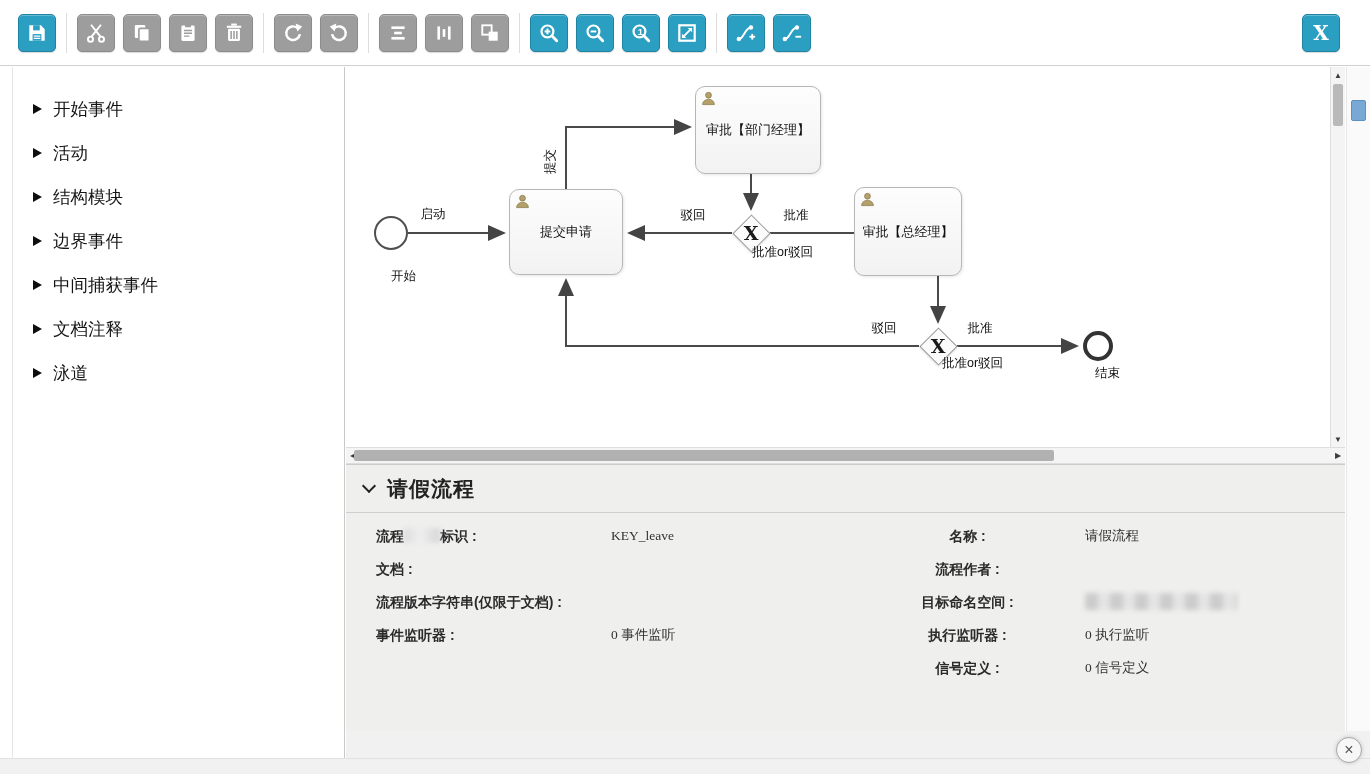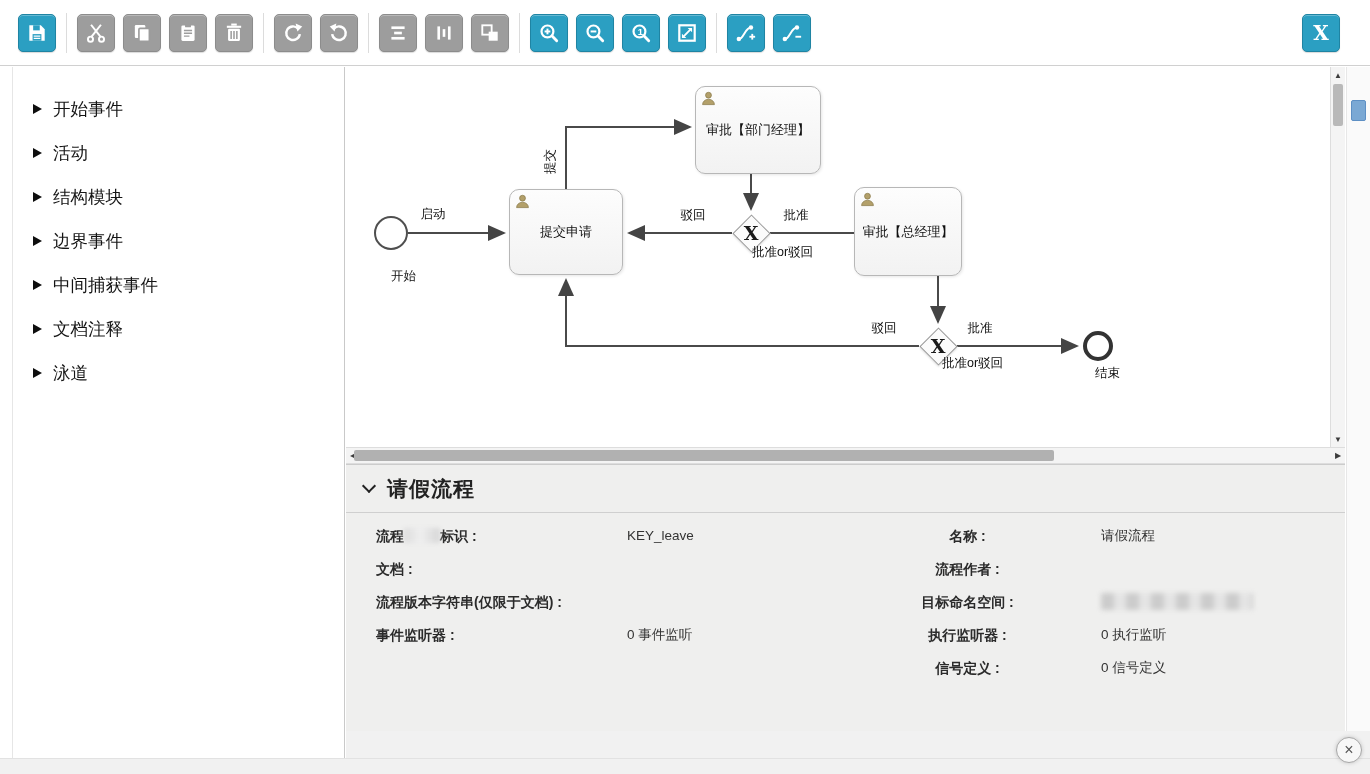--- a/index.html
+++ b/index.html
@@ -76,21 +76,21 @@
                 border-top:1px solid #ccc; }
   #prop-header { height:48px; display:flex; align-items:center; padding-left:14px; border-bottom:1px solid #cfcfcf; }
   .chev { width:10px; height:10px; border-left:2.5px solid #222; border-bottom:2.5px solid #222;
           transform:rotate(-45deg); margin:-5px 13px 0 4px; cursor:pointer; }
   #prop-title { font-family:"DejaVu Serif", serif; font-weight:700; font-size:21px; color:#222; letter-spacing:1px; }
   #prop-body { display:flex; padding:13px 0 0 30px; }
   .pcol { display:flex; flex-direction:column; }
   .pcol.left { width:474px; } .pcol.right { width:470px;text-align:center; }
   .pfield { display:flex; min-height:33px; align-items:flex-start; }
   .plabel { flex:0 0 235px; font-weight:700; font-size:14px; color:#2b2b2b; line-height:1.45; }
-  .pvalue { font-size:13.5px; color:#333; font-family:Liberation Sans, sans-serif; line-height:1.55; cursor:pointer;margin-left:16px; }
+  .pvalue { font-size:13.5px; color:#333; font-family:Liberation Serif, serif; line-height:1.55; cursor:pointer; }
   .redact { display:inline-block; vertical-align:-2px; width:36px; height:15px; border-radius:2px;
             background:linear-gradient(90deg,#dcdcdc,#efefef 45%,#d6d6d6); filter:blur(2px); }
   .blur-box { display:inline-block; width:152px; height:17px; border-radius:2px; margin-top:1px;
               background:repeating-linear-gradient(90deg,#cccccc 0 13px,#e4e4e4 13px 25px); filter:blur(2.5px); }
 
   
   #right-strip { position:absolute; left:1346px; top:67px; width:24px; height:691px; background:#fafafa;
                  border-left:1px solid #e7e7e7; }
   #right-thumb { position:absolute; left:1351px; top:100px; width:15px; height:21px; background:#7aa8d4;
                  border:1px solid #5d8fc4; border-radius:2px; cursor:pointer; }

